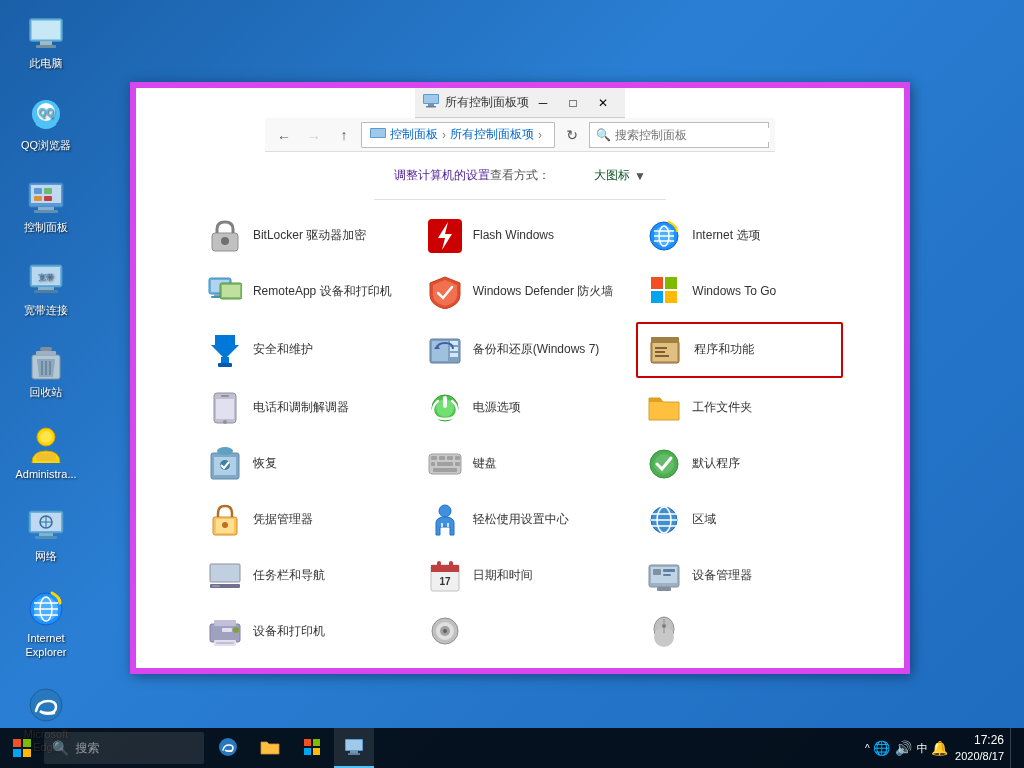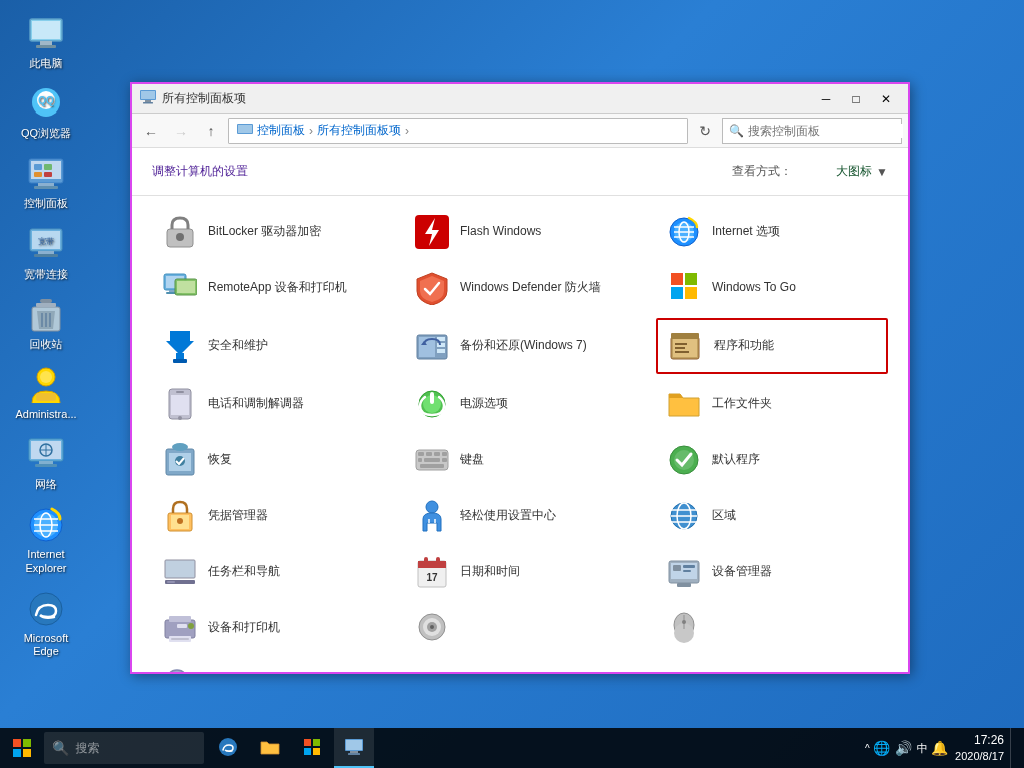--- a/index.html
+++ b/index.html
@@ -19,21 +19,21 @@
       position: relative;
     }
 
     
     .desktop-icons {
       position: absolute;
       left: 10px;
       top: 10px;
       display: flex;
       flex-direction: column;
-      gap: 6px;
+      gap: 18px;
     }
     .desktop-icon {
       display: flex;
       flex-direction: column;
       align-items: center;
       width: 72px;
       padding: 4px;
       cursor: pointer;
       color: white;
       text-shadow: 1px 1px 2px rgba(0,0,0,0.8);
@@ -133,25 +133,26 @@
     }
 
     
     .cp-window {
       position: absolute;
       top: 82px;
       left: 130px;
       width: 780px;
       height: 592px;
       background: white;
-      border: 2px solid #d946ef;
+      border: 6px solid #d946ef;
       box-shadow: 2px 2px 12px rgba(0,0,0,0.4);
       display: flex;
       flex-direction: column;
       z-index: 50;
+      align-items: center;
     }
     .cp-titlebar {
       height: 30px;
       background: #f0f0f0;
       display: flex;
       align-items: center;
       padding: 0 8px;
       border-bottom: 1px solid #ccc;
       user-select: none;
     }
@@ -285,21 +286,21 @@
       position: relative;
     }
     .cp-content::-webkit-scrollbar { width: 12px; }
     .cp-content::-webkit-scrollbar-track { background: #f5f5f5; }
     .cp-content::-webkit-scrollbar-thumb { background: #c0c0c0; border: 2px solid #f5f5f5; }
 
     
     .cp-grid {
       display: grid;
       grid-template-columns: repeat(3, 1fr);
-      gap: 4px 20px;
+      gap: 4px 13px;
     }
     .cp-item {
       display: flex;
       align-items: center;
       gap: 10px;
       padding: 8px 10px;
       cursor: pointer;
       border-radius: 2px;
       min-height: 52px;
     }

